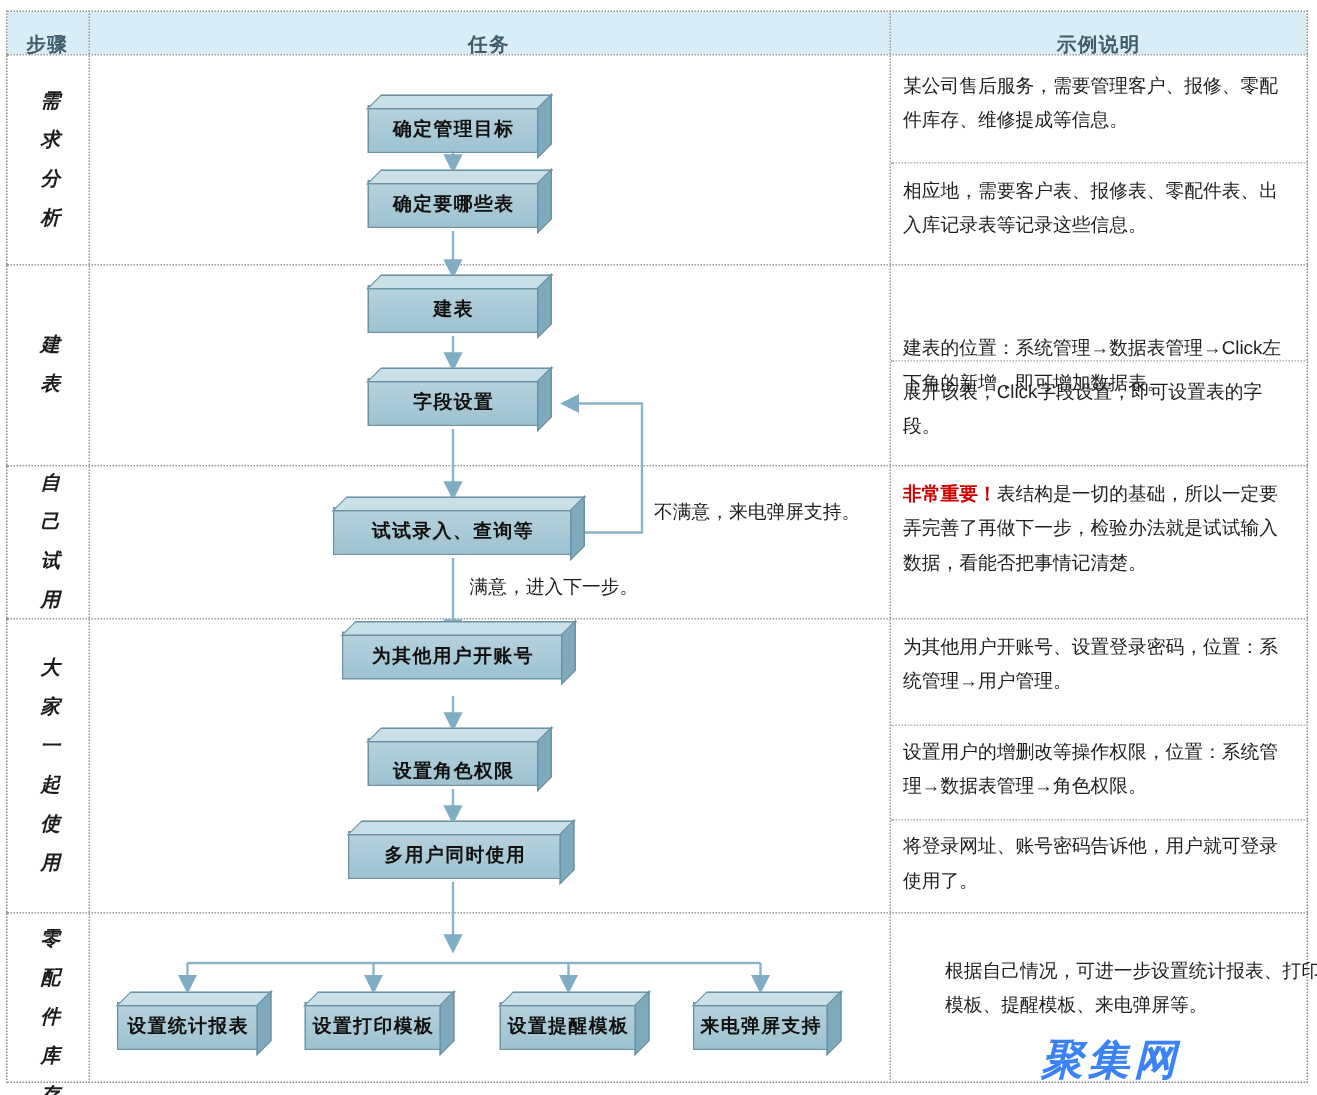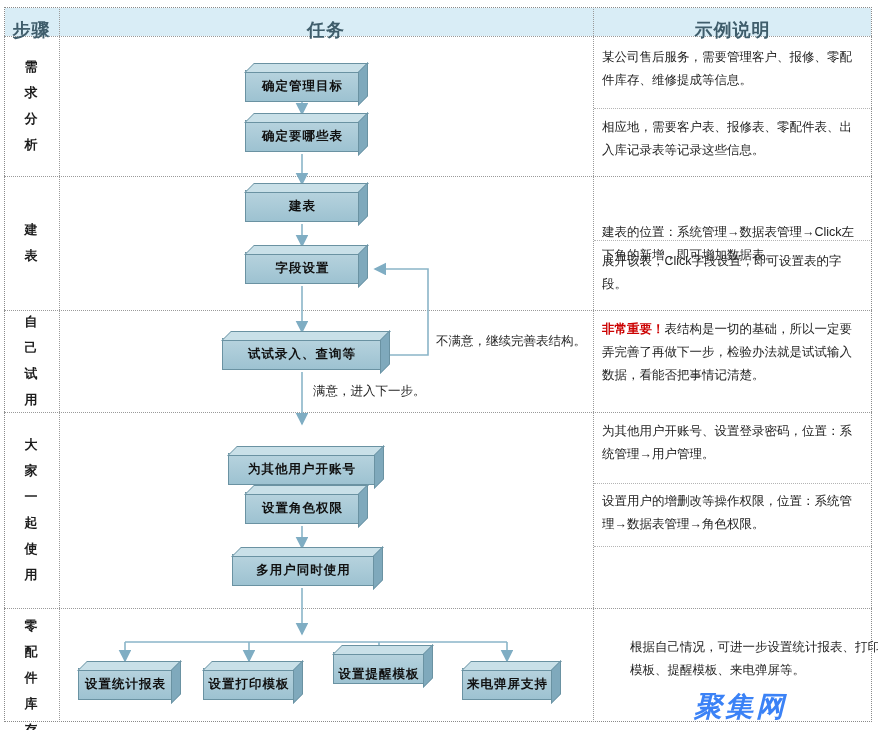--- a/index.html
+++ b/index.html
@@ -21,27 +21,27 @@
   .vsep { position:absolute; top:7px; height:715px; width:0;
           border-left:1px dotted #9a9a9a; }
   .hsep { position:absolute; left:4px; width:868px; height:0;
           border-top:1px dotted #9a9a9a; }
   .hsep-sub { position:absolute; left:594px; width:278px; height:0;
           border-top:1px dotted #b5b5b5; }
   
   .header-cell {
     position:absolute; top:8px; height:44px; display:flex;
     align-items:center; justify-content:center;
-    color:#3f5d6b; font-size:18px; font-weight:bold; letter-spacing:1px;
+    color:#3f5d6b; font-size:13px; font-weight:bold; letter-spacing:1px;
   }
   
   .step-label {
-    position:absolute; left:22px; width:18px; text-align:center;
+    position:absolute; left:22px; width:18px; text-align:right;
     font-size:13px; font-weight:bold; color:#1c1c1c;
-    line-height:26px; word-break:break-all;
+    line-height:26px; word-break:break-all;font-style:italic;
   }
   
   .note {
     position:absolute; left:602px; width:262px;
     font-size:12.5px; color:#1d1d1d; line-height:23px;
   }
   .note .hl { color:#cc0000; font-weight:bold; }
   
   svg.connectors { position:absolute; left:0; top:0; z-index:2; }
   
@@ -137,49 +137,50 @@
     </div>
   <div class="box" style="left:245px;top:190px;width:115px;">
       <span>建表</span>
     </div>
   <div class="box" style="left:245px;top:252px;width:115px;">
       <span>字段设置</span>
     </div>
   <div class="box" style="left:222px;top:338px;width:160px;">
       <span>试试录入、查询等</span>
     </div>
-  <div class="box" style="left:228px;top:453px;width:148px;">
+  <div class="box" style="left:228px;top:421px;width:148px;">
       <span>为其他用户开账号</span>
     </div>
-  <div class="box" style="left:245px;top:492px;width:115px;">
+  <div class="box" style="left:245px;top:492px;width:115px;align-items:flex-end;">
       <span>设置角色权限</span>
     </div>
   <div class="box" style="left:232px;top:554px;width:143px;">
       <span>多用户同时使用</span>
     </div>
   <div class="box" style="left:78px;top:668px;width:95px;">
       <span>设置统计报表</span>
     </div>
   <div class="box" style="left:203px;top:668px;width:92px;">
       <span>设置打印模板</span>
     </div>
-  <div class="box" style="left:333px;top:652px;width:92px;align-items:flex-end;">
+  <div class="box" style="left:333px;top:668px;width:92px;">
       <span>设置提醒模板</span>
     </div>
   <div class="box" style="left:462px;top:668px;width:91px;">
       <span>来电弹屏支持</span>
     </div>
 
-  <div class="edge-label" style="left:436px;top:333px;">不满意，继续完善表结构。</div>
+  <div class="edge-label" style="left:436px;top:333px;">不满意，来电弹屏支持。</div>
   <div class="edge-label" style="left:313px;top:383px;">满意，进入下一步。</div>
 
   <div class="note" style="top:46px;"><span>某公司售后服务，需要管理客户、报修、零配件库存、维修提成等信息。</span></div>
   <div class="note" style="top:116px;"><span>相应地，需要客户表、报修表、零配件表、出入库记录表等记录这些信息。</span></div>
   <div class="note" style="top:184px;margin-top:37px;"><span>建表的位置：系统管理→数据表管理→Click左下角的新增，即可增加数据表。</span></div>
   <div class="note" style="top:250px;"><span>展开该表，Click字段设置，即可设置表的字段。</span></div>
   <div class="note" style="top:318px;"><span class="hl">非常重要！</span><span>表结构是一切的基础，所以一定要弄完善了再做下一步，检验办法就是试试输入数据，看能否把事情记清楚。</span></div>
   <div class="note" style="top:420px;"><span>为其他用户开账号、设置登录密码，位置：系统管理→用户管理。</span></div>
   <div class="note" style="top:490px;"><span>设置用户的增删改等操作权限，位置：系统管理→数据表管理→角色权限。</span></div>
+  <div class="note" style="top:553px;"><span>将登录网址、账号密码告诉他，用户就可登录使用了。</span></div>
   <div class="note" style="top:636px;margin-left:28px;"><span>根据自己情况，可进一步设置统计报表、打印模板、提醒模板、来电弹屏等。</span></div>
 
   <div class="logo" style="color: #3b82f6;">聚集网</div>
 
 </div>
 
 </body></html>

